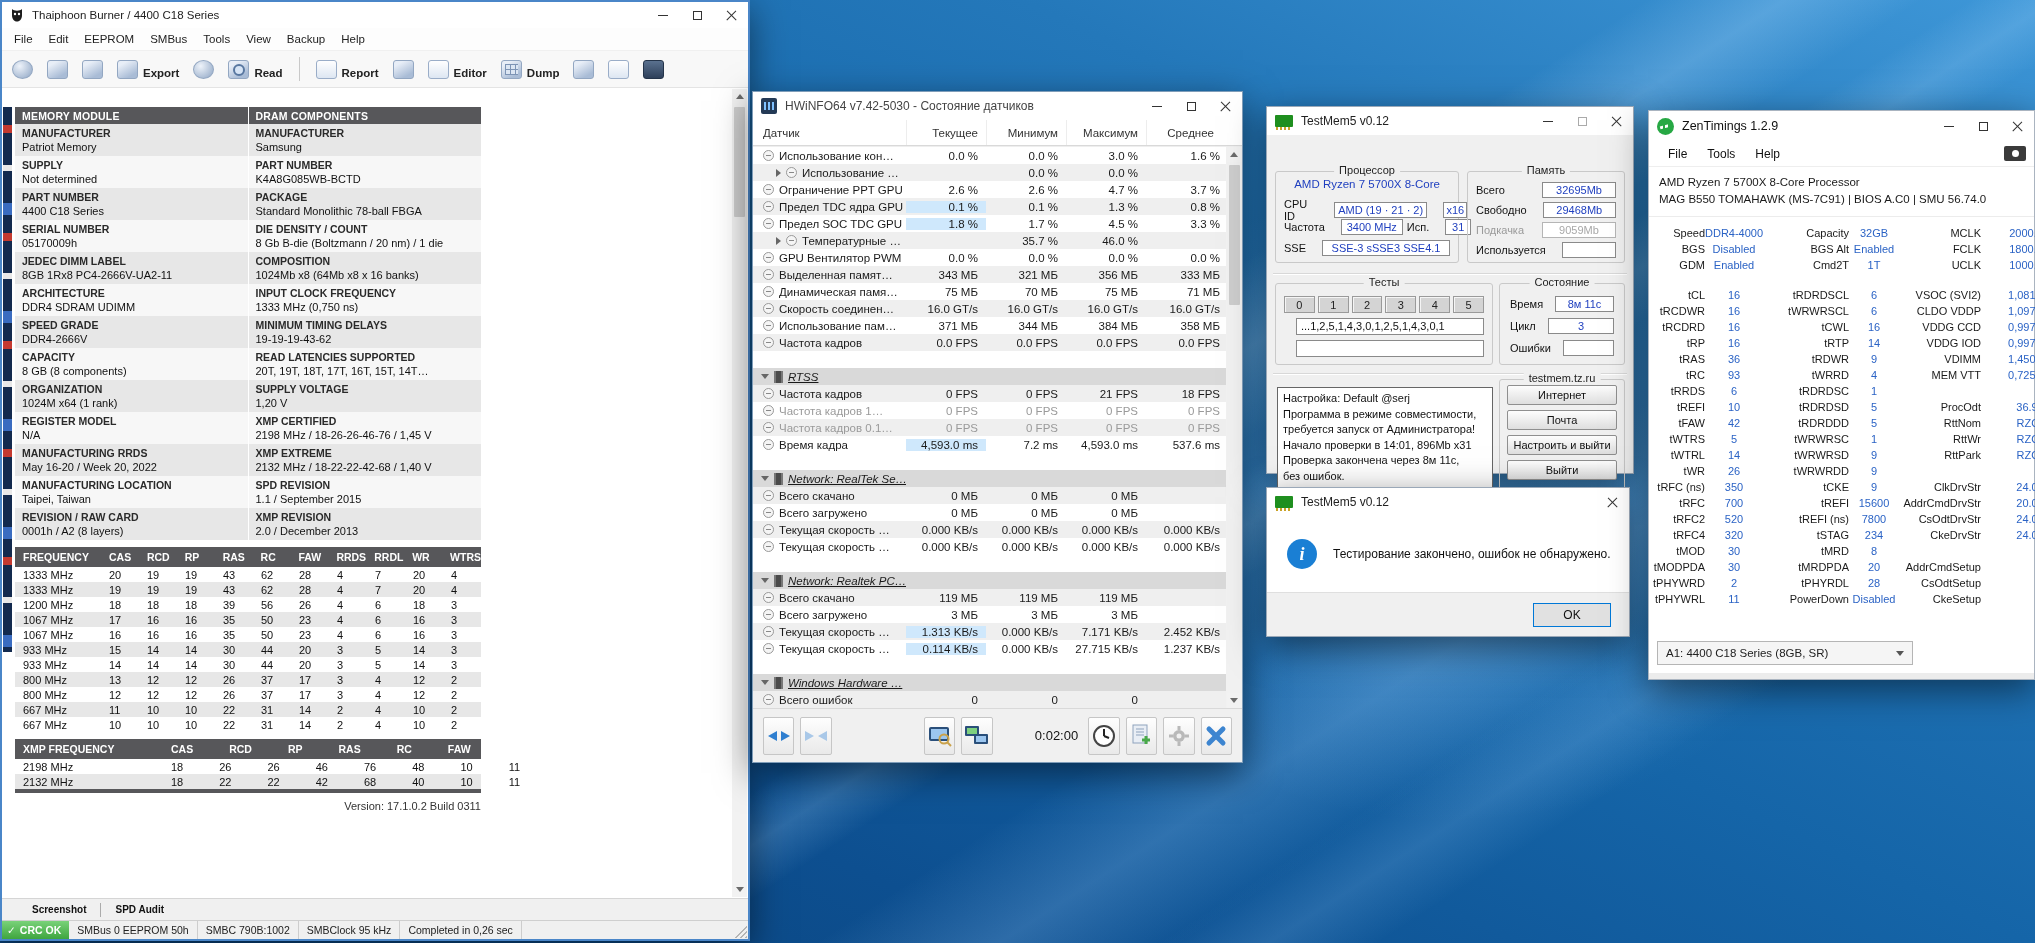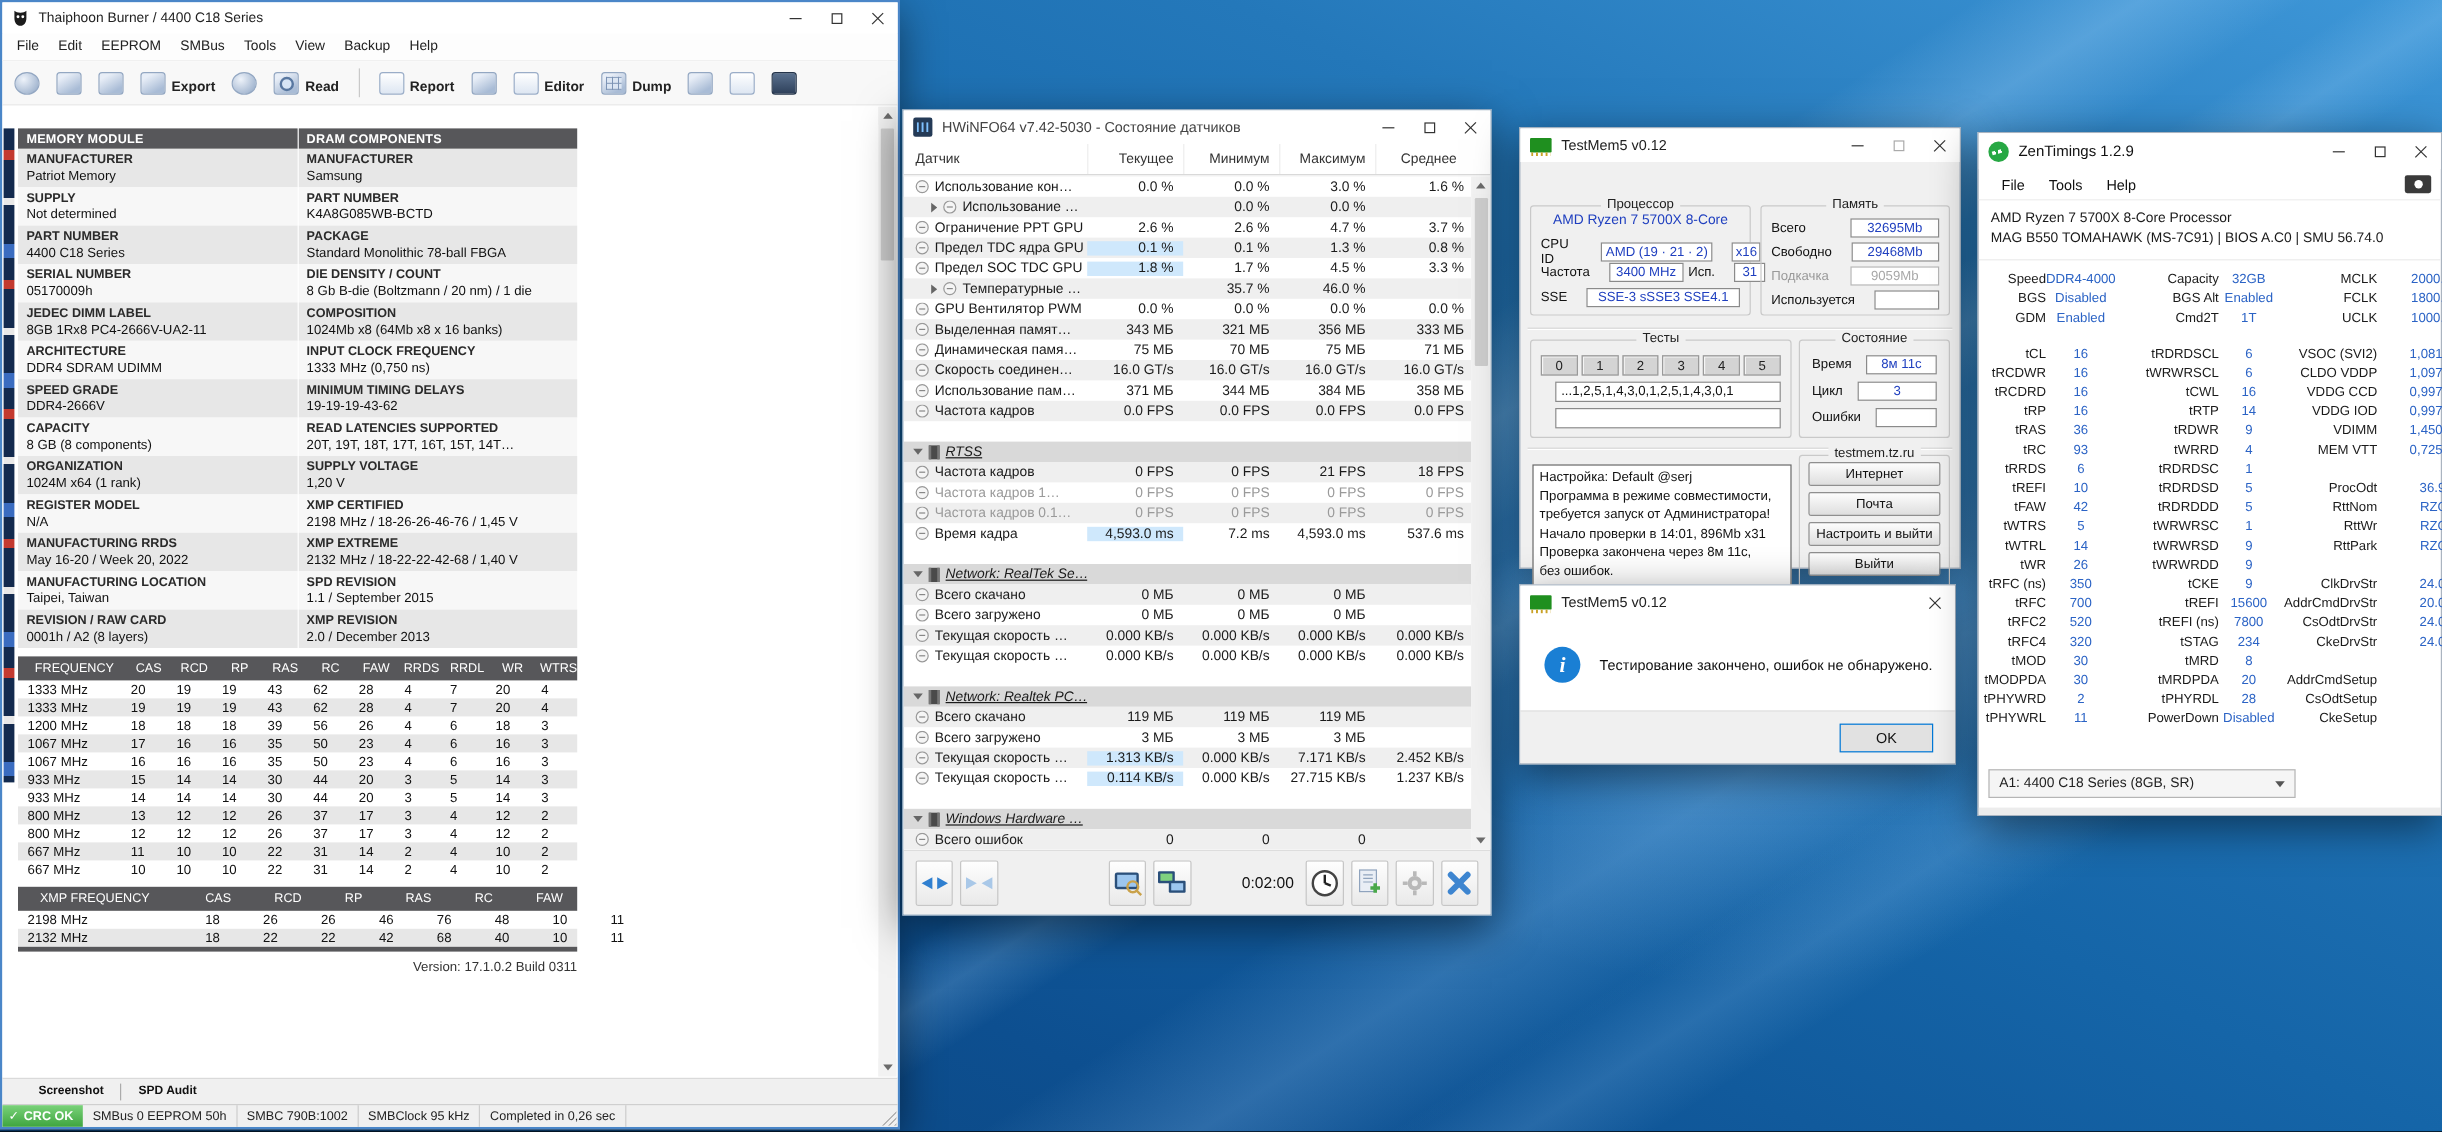--- a/index.html
+++ b/index.html
@@ -54,21 +54,21 @@
   .info-col{width:233px;}
   .info-head{height:17px;background:var(--header-dark);color:#fff;font-size:10.5px;font-weight:bold;
      display:flex;align-items:center;padding-left:7px;letter-spacing:.2px;}
   .info-row{height:32px;padding:3px 4px 0 7px;overflow:hidden;}
   .info-row.alt{background:var(--row-alt);}
   .info-row:not(.alt){background:#f7f7f7;}
   .info-label{font-size:10.5px;font-weight:bold;color:#2a2a2a;line-height:13px;white-space:nowrap;}
   .info-value{font-size:11px;color:#111;line-height:14px;white-space:nowrap;}
   .mini-table{margin-top:7px;}
   .mt-head{display:grid;height:20px;background:var(--header-dark);align-items:center;}
-  .mt-head span{font-size:10.5px;font-weight:normal;color:#fff;padding-left:8px;white-space:nowrap;text-align:center;}
+  .mt-head span{font-size:10.5px;font-weight:bold;color:#fff;padding-left:8px;white-space:nowrap;}
   .mt-row{display:grid;height:15px;align-items:center;}
   .mt-row.alt{background:var(--row-alt);}
   .mt-row span{font-size:11px;color:#111;padding-left:8px;white-space:nowrap;}
   .freq-grid{grid-template-columns:86px repeat(10,1fr);}
   .xmp-grid{grid-template-columns:120px repeat(8,1fr);gap:28px;}
   .xmp-bottom{height:4px;background:var(--header-dark);}
   .tp-version{margin-top:7px;text-align:right;font-size:11px;color:#333;width:466px;}
   .tp-scroll{position:absolute;right:1px;top:1px;bottom:1px;width:15px;background:#f2f2f2;display:flex;flex-direction:column;align-items:center;}
   .sc-btn{width:15px;height:15px;display:flex;align-items:center;justify-content:center;background:#f2f2f2;}
   .sc-thumb{width:11px;height:110px;background:#cdcdcd;margin-top:3px;border-radius:1px;}

